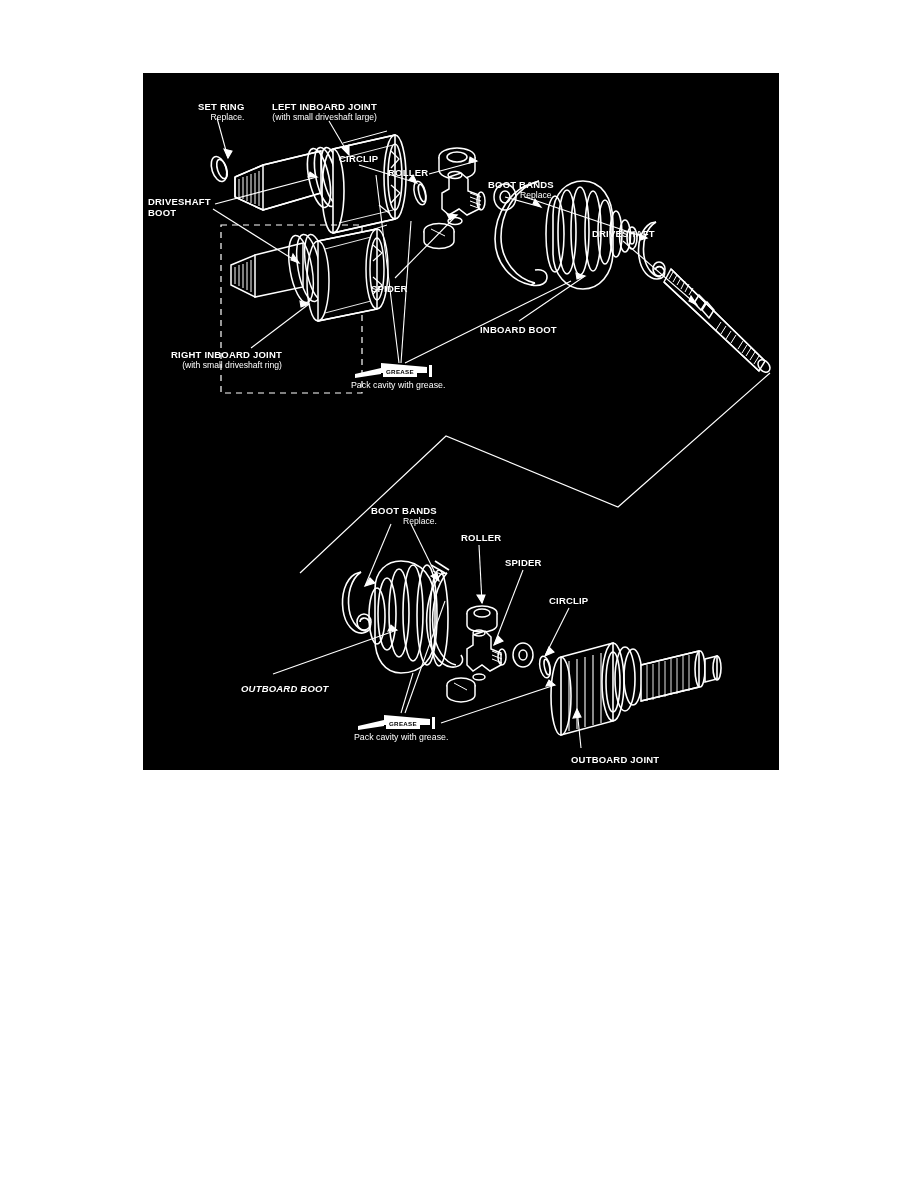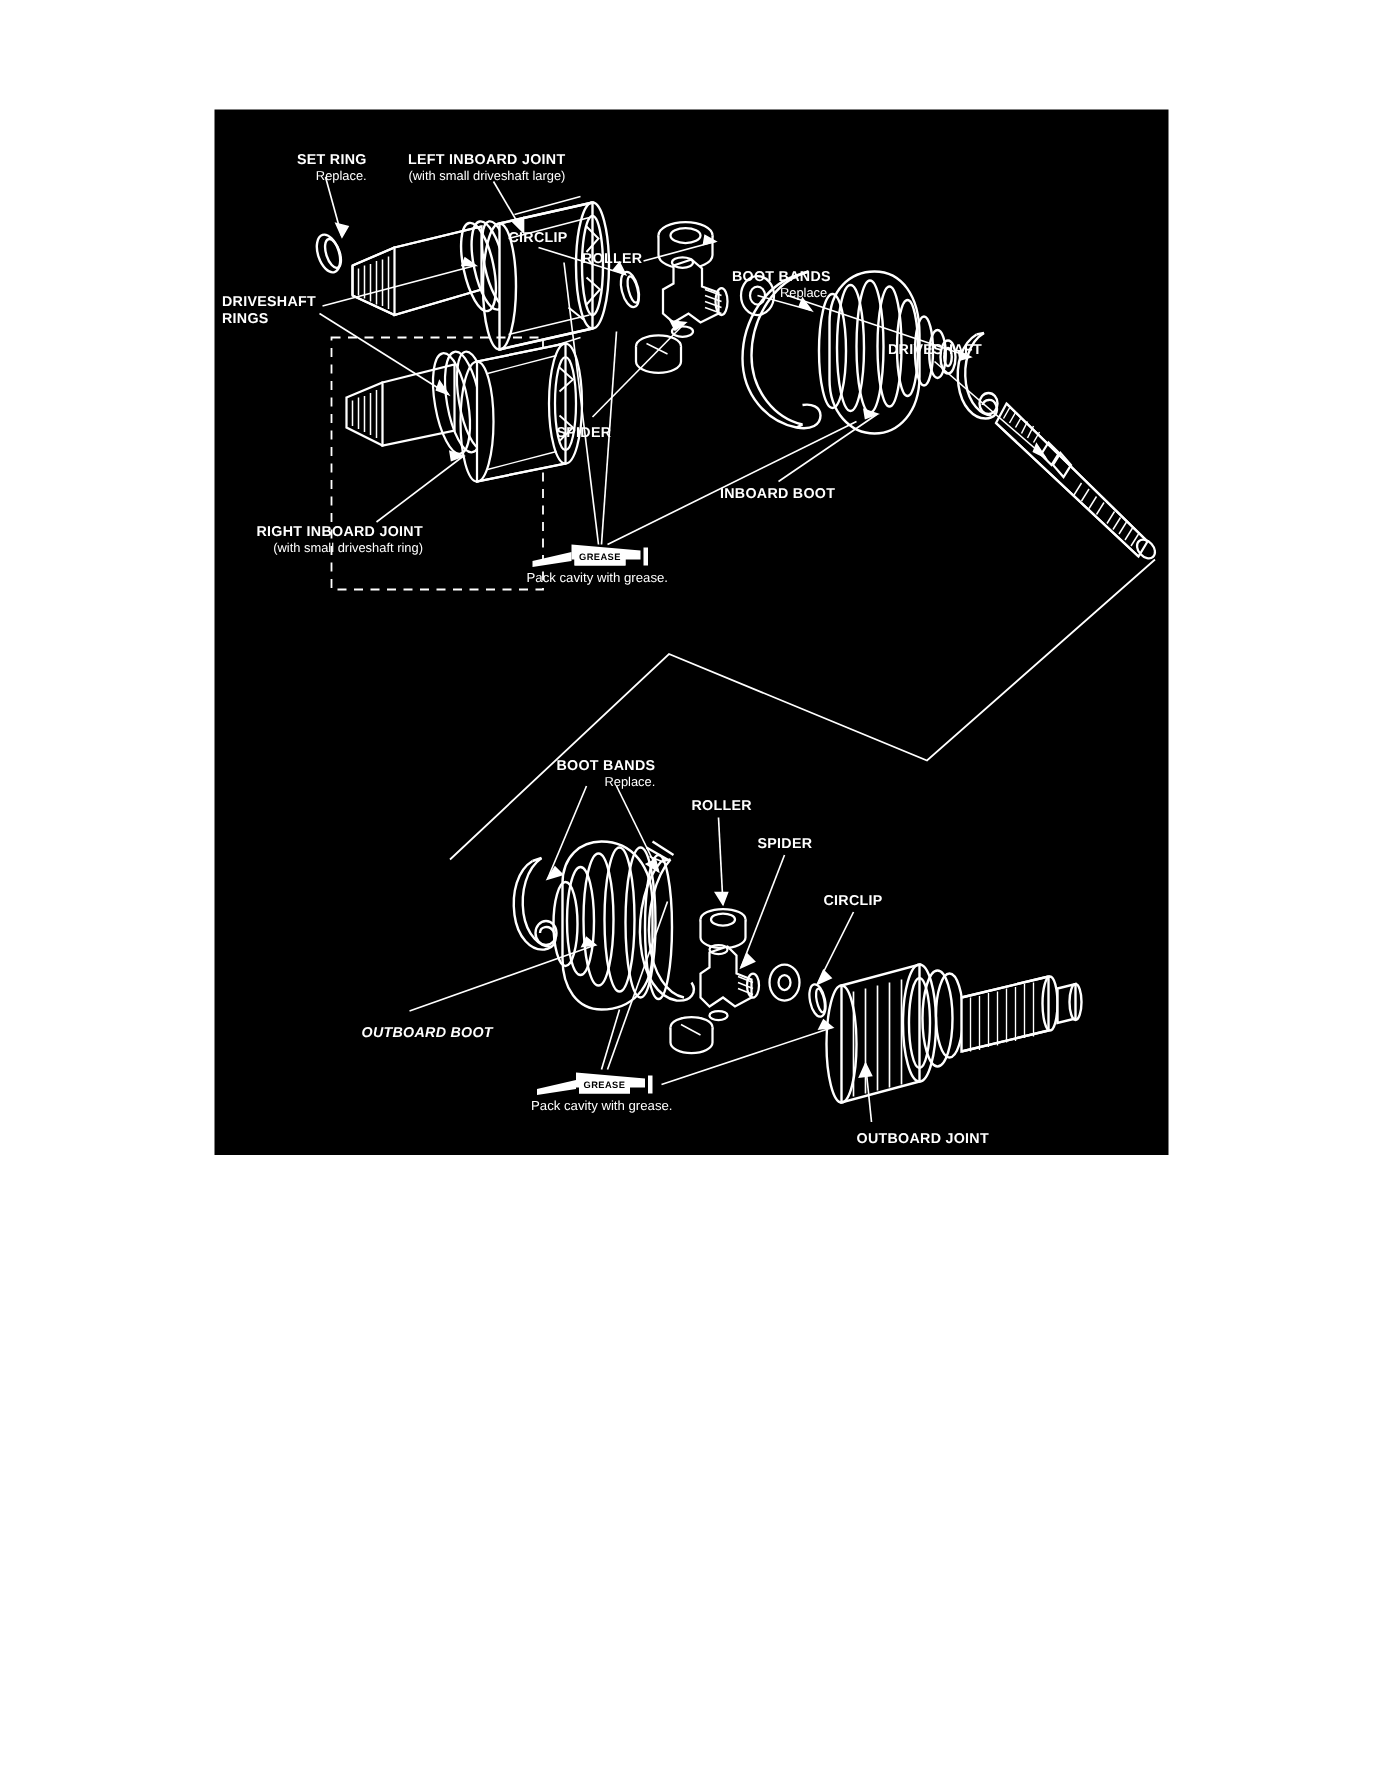--- a/index.html
+++ b/index.html
@@ -467,21 +467,21 @@
       <span>BOOT BANDS</span>
       <span class="sub">Replace.</span>
     </div>
 
     <div class="lbl" style="left:449px; top:155px;">
       <span>DRIVESHAFT</span>
     </div>
 
     <div class="lbl" style="left:5px; top:123px;">
       <span>DRIVESHAFT</span>
-      <span style="display:block;">RINGS</span>
+      <span style="display:block;">BOOT</span>
     </div>
 
     <div class="lbl" style="left:228px; top:210px;">
       <span>SPIDER</span>
     </div>
 
     <div class="lbl" style="left:337px; top:251px;">
       <span>INBOARD BOOT</span>
     </div>
 

